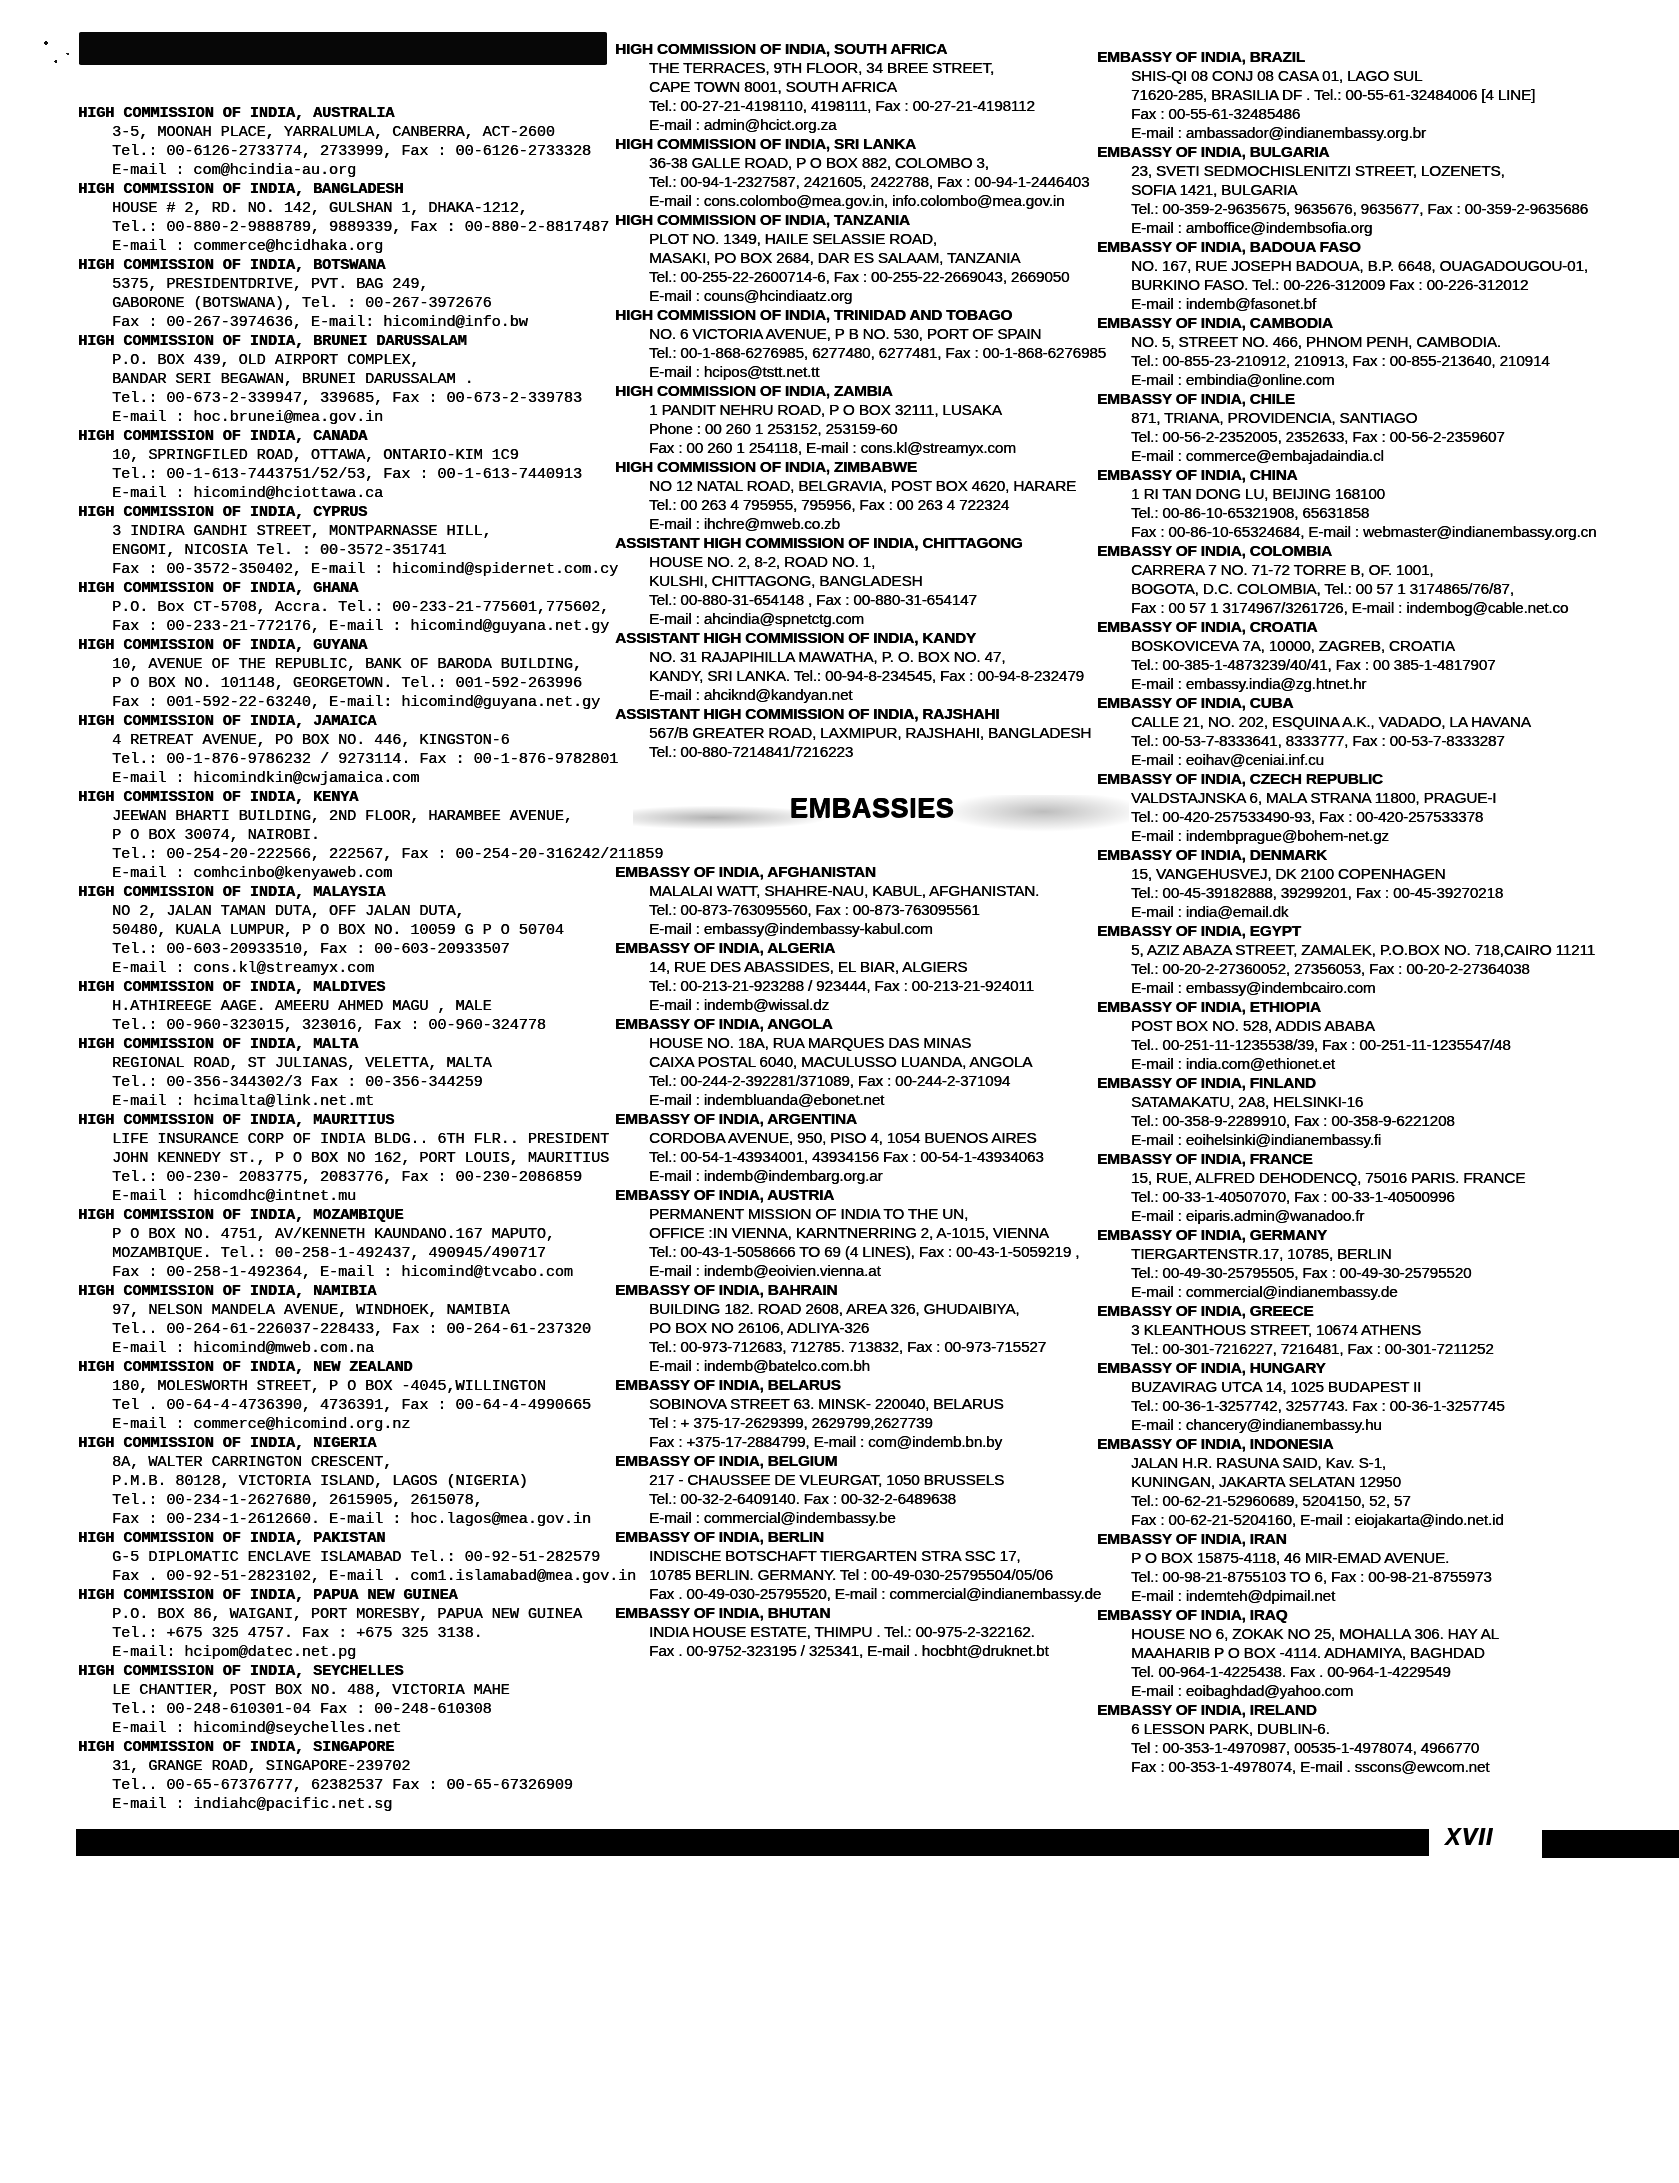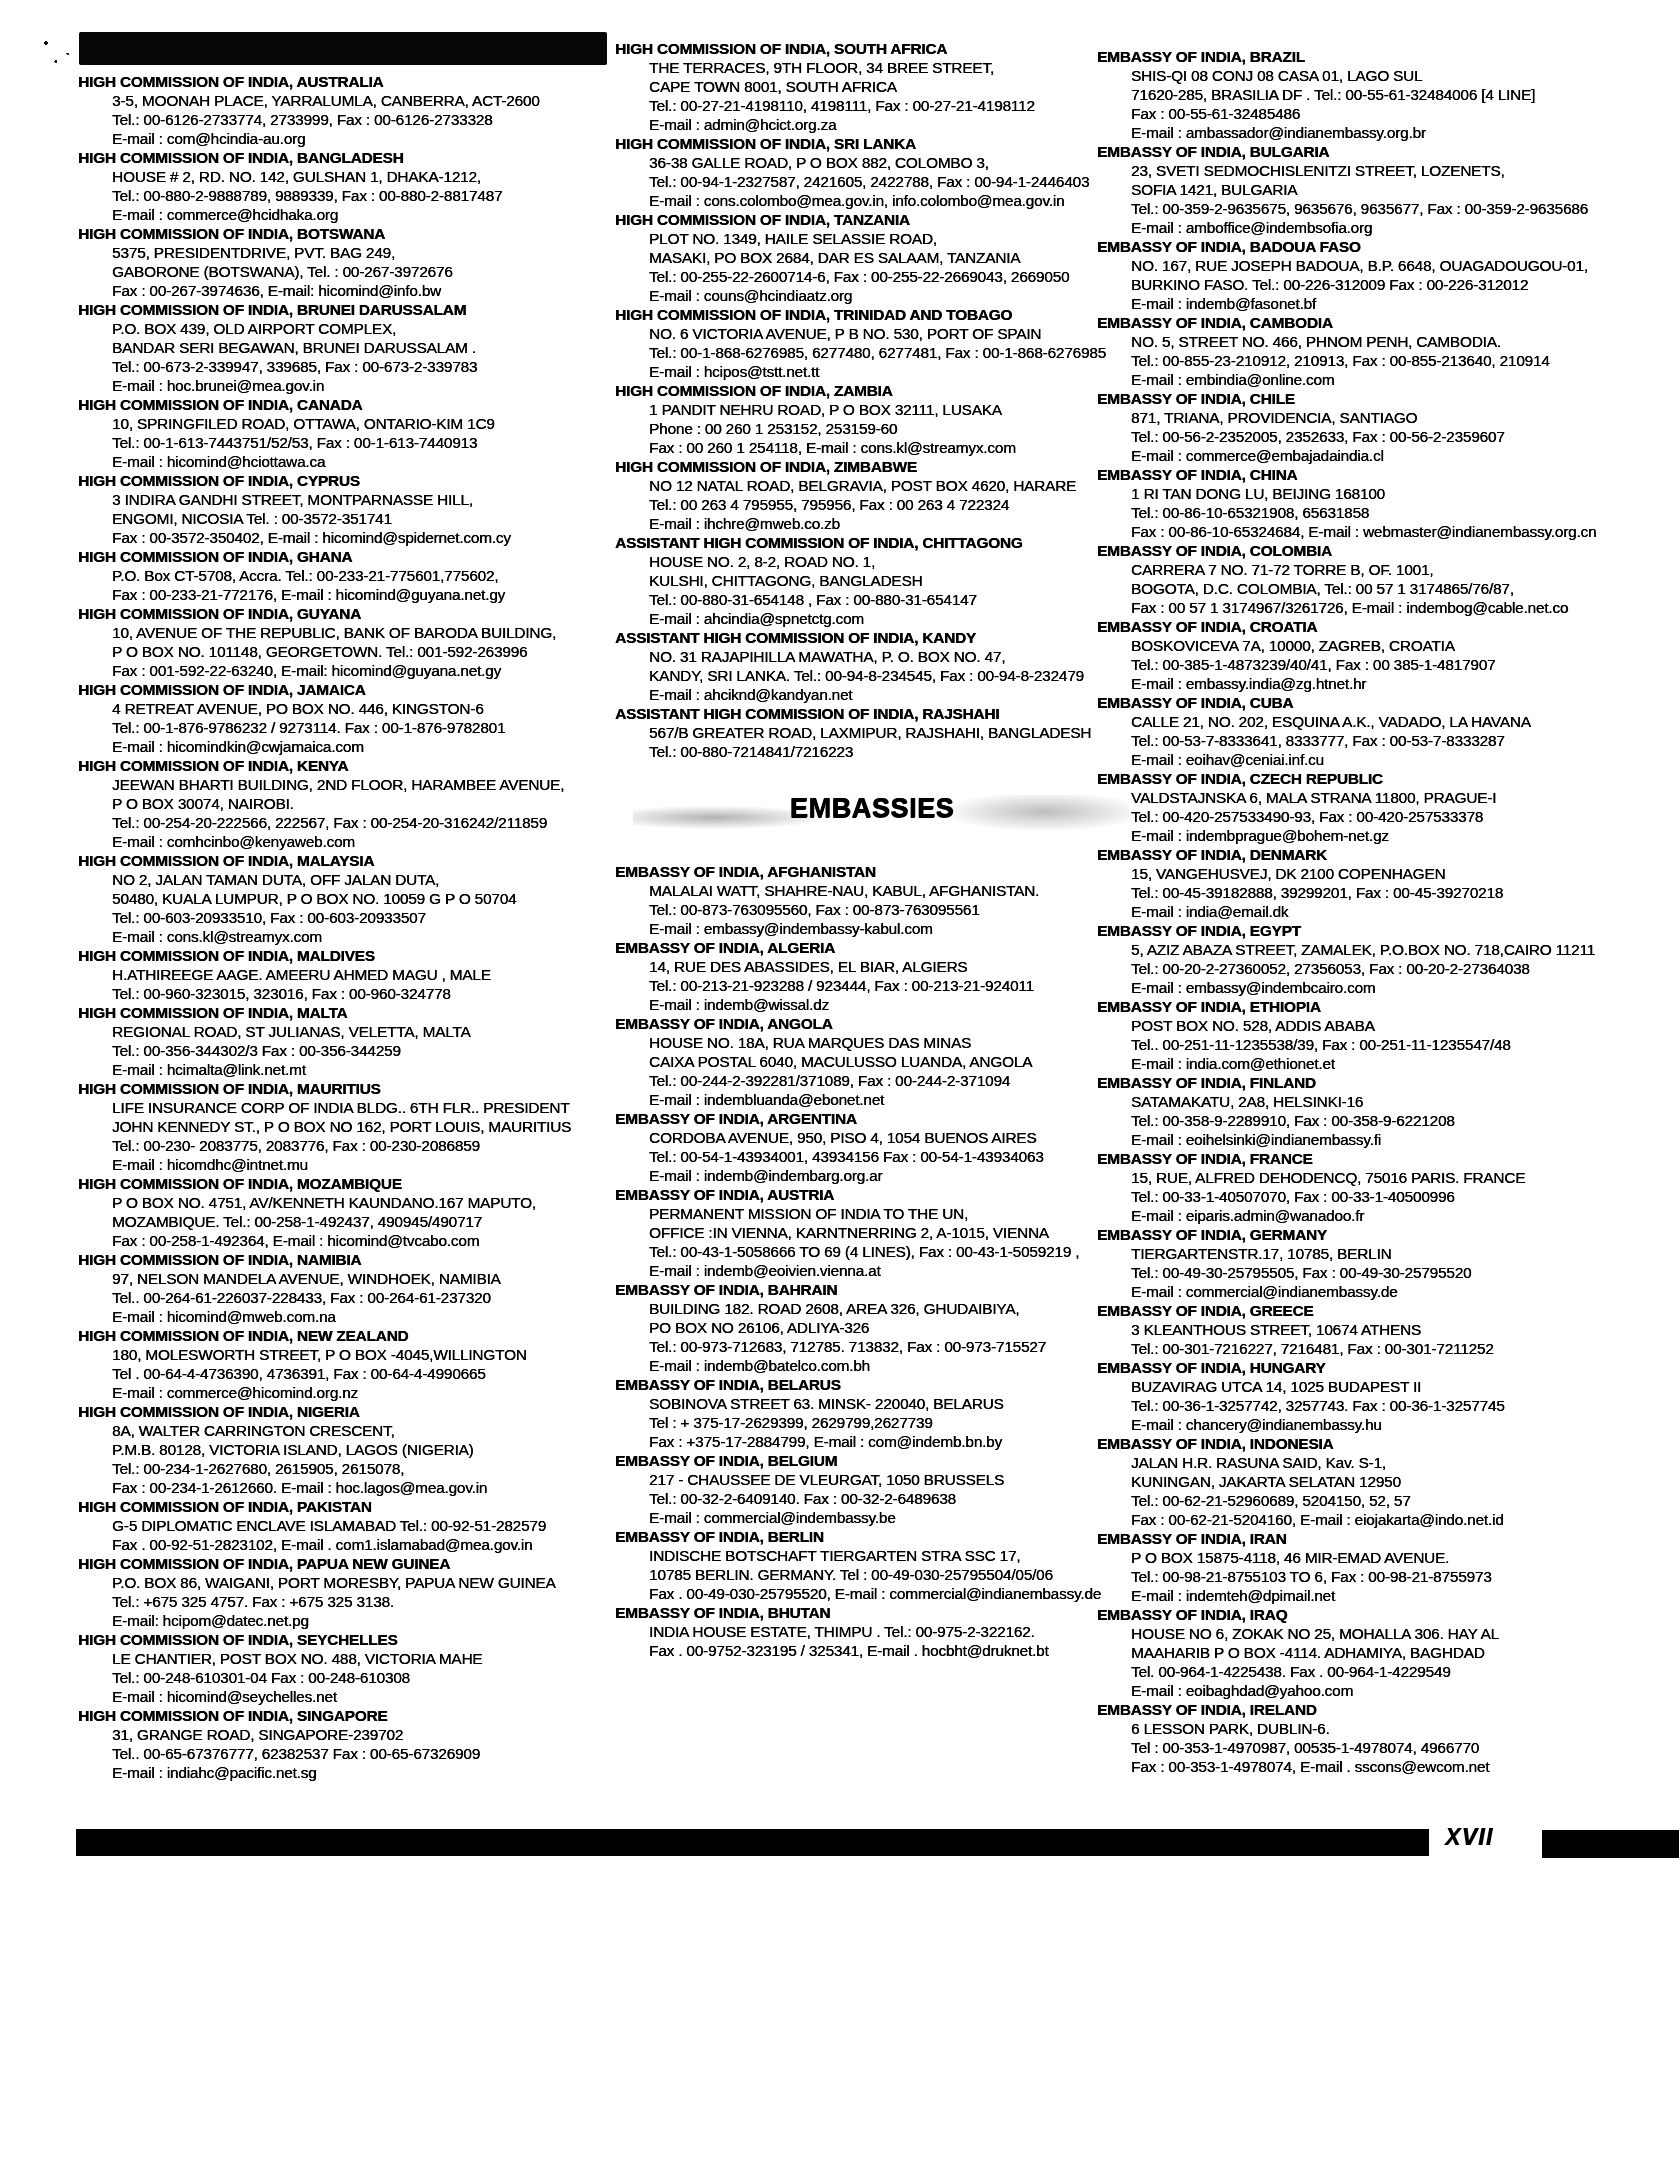--- a/index.html
+++ b/index.html
@@ -1,21 +1,21 @@
 <!DOCTYPE html>
 <html style="font-size:9.5px"><head>
 <meta charset="utf-8">
 <style>
   html,body{margin:0;padding:0;background:#ffffff;}
   .page{
     position:relative;width:1680px;height:2183px;background:#ffffff;overflow:hidden;
     font-family:"Liberation Sans",sans-serif;color:#000;
   }
   .col{position:absolute;}
-  #col1{left:78px;top:72px;width:514px;}
+  #col1{left:78px;top:104px;width:514px;font-family:Liberation Mono, monospace;}
   #col2{left:588px;top:39px;width:514px;margin-left:27px;}
   #col3{left:1097px;top:47px;width:583px;}
   .entry-title{
     font-weight:bold;font-size:15.4px;line-height:19px;white-space:nowrap;
     letter-spacing:-0.2px;text-shadow:0.4px 0 0 #000;
   }
   .entry-line{
     font-size:15.4px;line-height:19px;padding-left:34px;white-space:nowrap;
     letter-spacing:-0.2px;text-shadow:0.3px 0 0 #000;
   }

